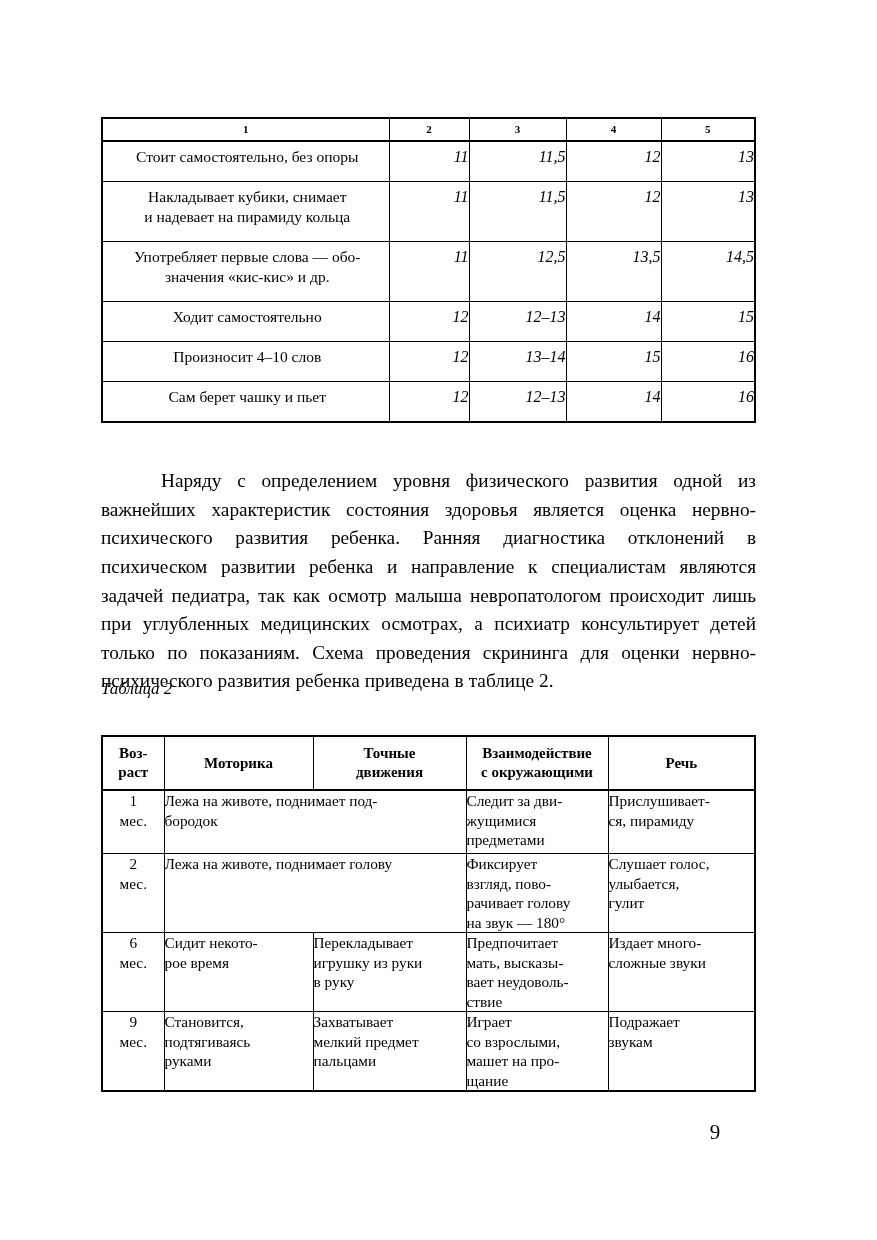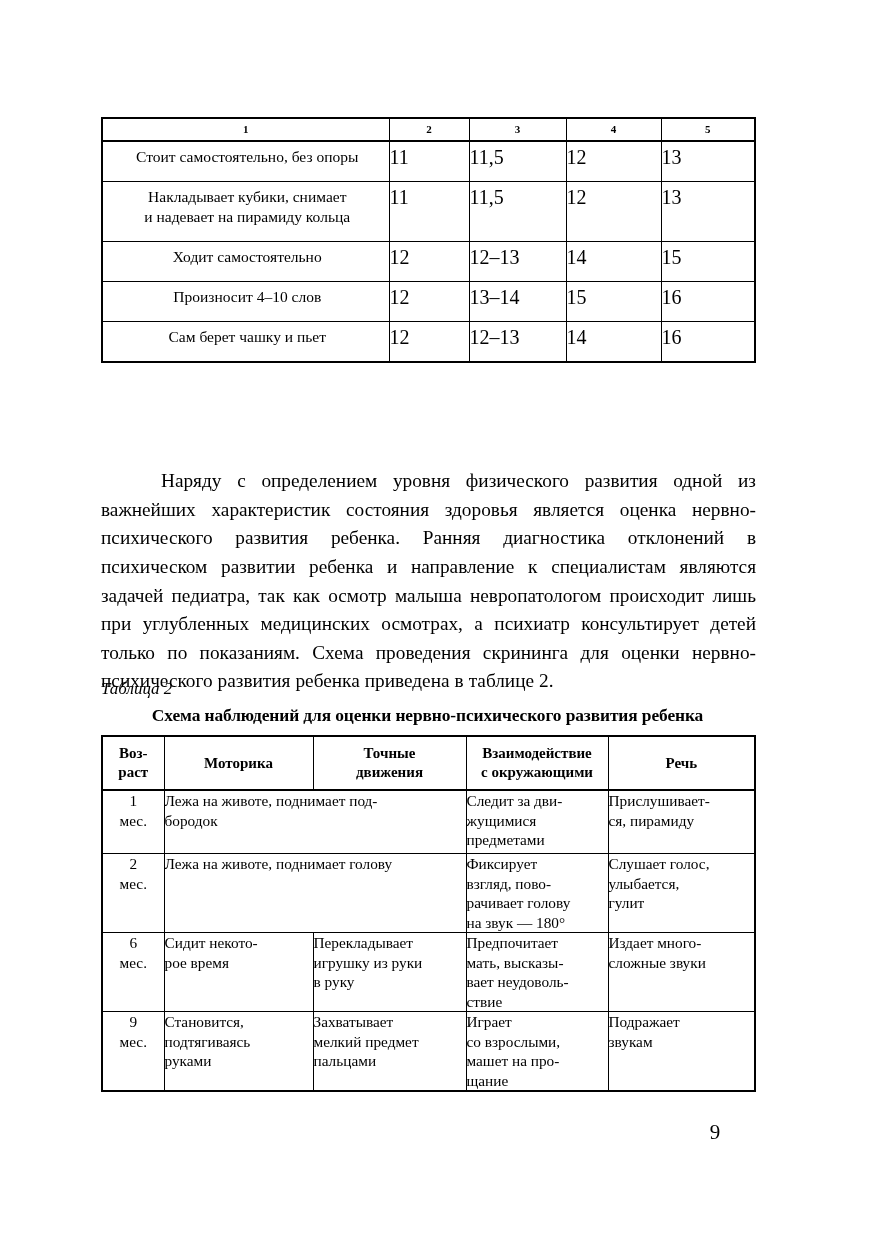--- a/index.html
+++ b/index.html
@@ -58,24 +58,25 @@
     padding: 0;
     border-bottom: 2px solid #000;
   }
   .t1 td.lbl {
     font-size: 15.5px;
     line-height: 20px;
     padding: 5px 6px 5px 9px;
     text-align: center;
   }
   .t1 td.num {
-    font-size: 20px;
+    font-size: 16px;
     line-height: 20px;
-    text-align: left;
+    text-align: right;
     padding-top: 5px;
+    font-style: italic;
   }
   .t1 tr.r-one td { height: 29px; }
   .t1 tr.r-two td { height: 49px; }
 
   
   .body-par {
     position: absolute;
     left: 101px;
     top: 448px;
     width: 655px;
@@ -194,20 +195,28 @@
 
         <tr class="r-two">
           <td class="lbl nowrapish">Накладывает кубики, снимает
 и надевает на пирамиду кольца</td>
           <td class="num">11</td>
           <td class="num">11,5</td>
           <td class="num">12</td>
           <td class="num">13</td>
         </tr>
 
+        <tr class="r-two">
+          <td class="lbl nowrapish">Употребляет первые слова — обо-
+значения «кис-кис» и др.</td>
+          <td class="num">11</td>
+          <td class="num">12,5</td>
+          <td class="num">13,5</td>
+          <td class="num">14,5</td>
+        </tr>
 
 
         <tr class="r-one">
           <td class="lbl nowrapish">Ходит самостоятельно</td>
           <td class="num">12</td>
           <td class="num">12–13</td>
           <td class="num">14</td>
           <td class="num">15</td>
         </tr>
 
@@ -226,21 +235,20 @@
           <td class="num">14</td>
           <td class="num">16</td>
         </tr>
       </tbody>
     </table>
   </div>
 
   <p class="body-par">Наряду с определением уровня физического развития одной из важнейших характеристик состояния здоровья является оценка нервно-психического развития ребенка. Ранняя диагностика отклонений в психическом развитии ребенка и направление к специалистам являются задачей педиатра, так как осмотр малыша невропатологом происходит лишь при углубленных медицинских осмотрах, а психиатр консультирует детей только по показаниям. Схема проведения скрининга для оценки нервно-психического развития ребенка приведена в таблице 2.</p>
 
   <div class="tbl-num">Таблица 2</div>
-  <div class="tbl-title">Схема наблюдений для оценки нервно-психического развития ребенка</div>
 
   <div class="table2-wrap">
     <table class="doc-table t2">
       <colgroup>
         <col class="c1">
           <col class="c2">
           <col class="c3">
           <col class="c4">
           <col class="c5">
       </colgroup>

